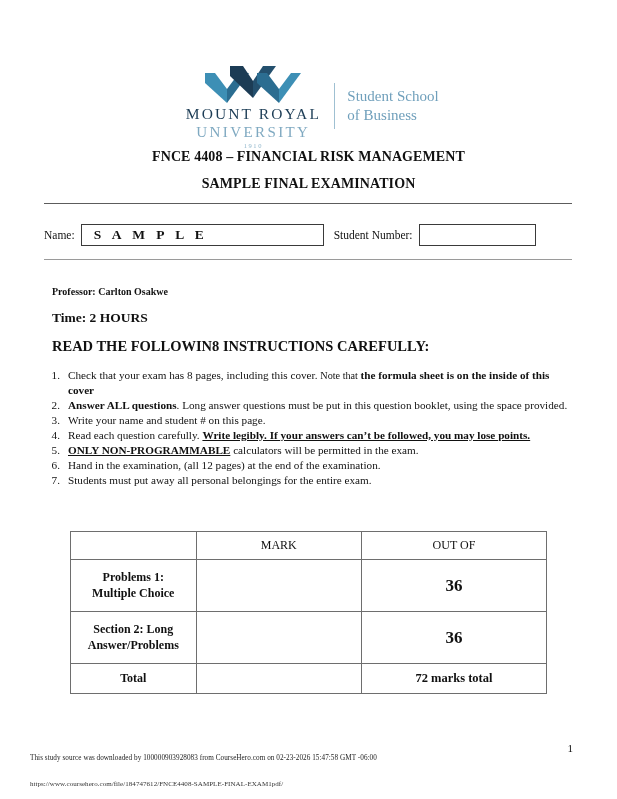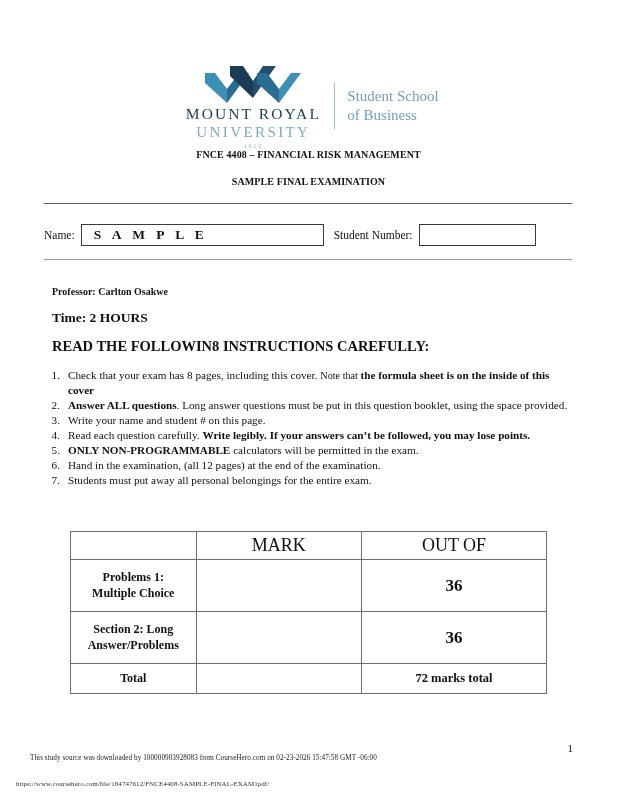--- a/index.html
+++ b/index.html
@@ -86,21 +86,21 @@
     align-self: center;
   }
 
   
   .exam-title {
     position: absolute;
     left: 0;
     width: 617px;
     text-align: center;
     font-weight: bold;
-    font-size: 10px;
+    font-size: 14px;
     letter-spacing: 0.1px;
   }
   .exam-title.line1 { top: 149px; }
   .exam-title.line2 { top: 176px; }
 
   .rule {
     position: absolute;
     left: 44px;
     width: 528px;
     height: 1px;
@@ -176,21 +176,21 @@
   }
   .ins-num {
     width: 22px;
     flex: 0 0 22px;
     text-align: right;
     padding-right: 8px;
     box-sizing: content-box;
   }
   .ins-text { flex: 1; }
   .b  { font-weight: bold; }
-  .bu { font-weight: bold; }
+  .bu { font-weight: bold; text-decoration: underline; }
   .small-note { font-size: 10.2px; }
 
   
   .marks-table {
     position: absolute;
     top: 531px;
     left: 70px;
     width: 477px;
     border-collapse: collapse;
     font-size: 12px;
@@ -201,21 +201,21 @@
     vertical-align: middle;
   }
   .col-a { width: 125px; }
   .col-b { width: 166px; }
   .col-c { width: 186px; }
 
   .hdr-cell {
     height: 27px;
     text-align: center;
     font-weight: normal;
-    font-size: 18px;
+    font-size: 12px;
   }
   .sec-cell {
     height: 51px;
     text-align: center;
     font-weight: bold;
     font-size: 12px;
     line-height: 1.30;
   }
   .mark-cell { height: 51px; }
   .out-cell {
@@ -250,21 +250,21 @@
     top: 754px;
     left: 30px;
     font-size: 7.2px;
     color: #222;
     letter-spacing: 0.05px;
     white-space: nowrap;
   }
   .footer-url {
     position: absolute;
     top: 780px;
-    left: 16px;
+    left: 30px;
     font-size: 7px;
     color: #333;
     letter-spacing: 0.05px;
     white-space: nowrap;
   }
 </style>
 </head>
 <body>
 
 <div class="page">

